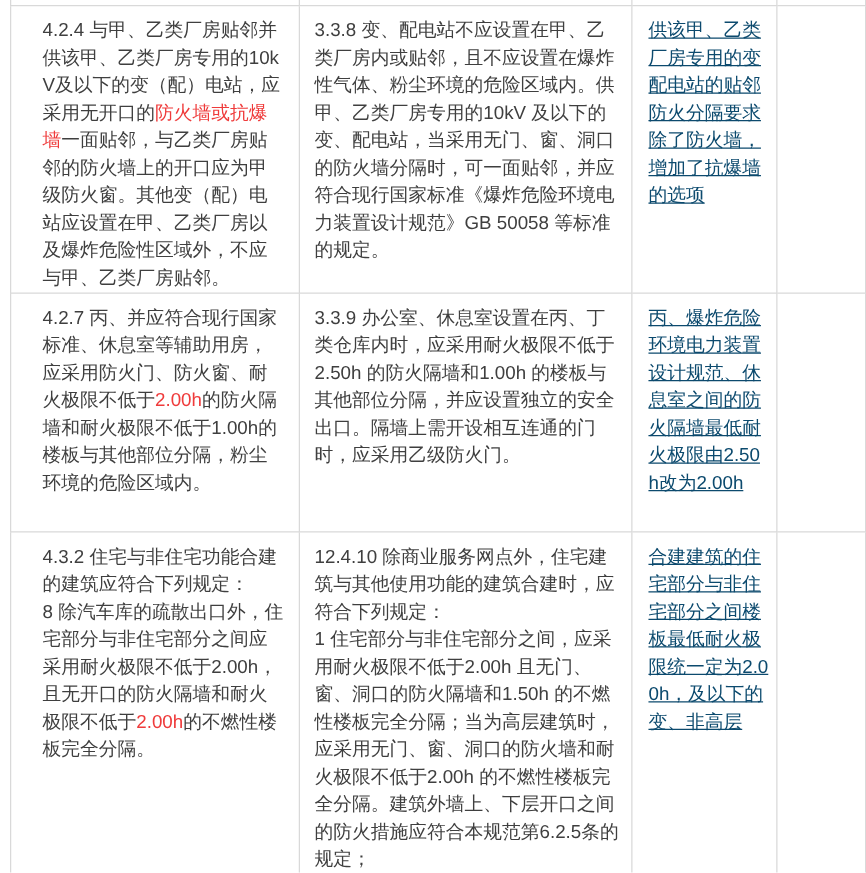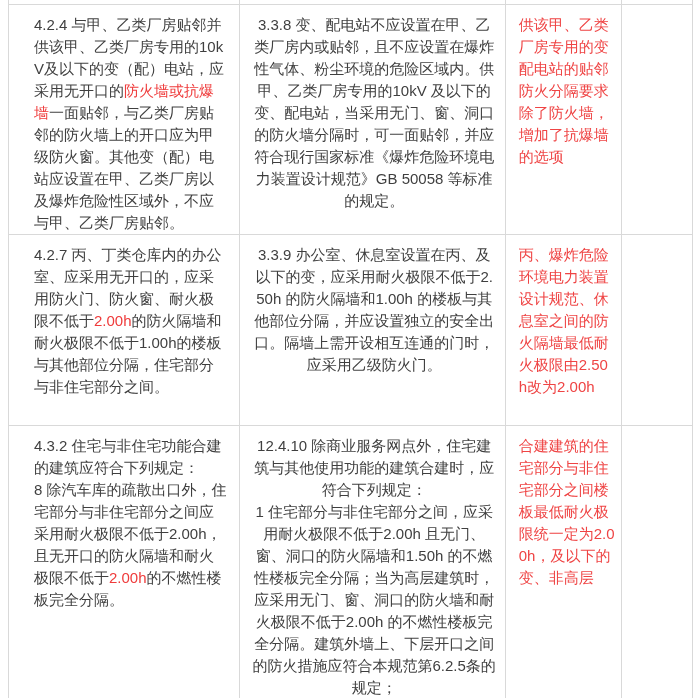--- a/index.html
+++ b/index.html
@@ -24,22 +24,22 @@
   tr.r3 td { height: 278px; }
   .cell-text {
     font-size: 15px;
     line-height: 22px;
     color: #3f3f3f;
     white-space: pre-wrap;
     word-break: break-all;
     text-align: left;
   }
   td.c1 .cell-text { padding: 9px 10px 0 25px; }
-  td.c2 .cell-text { padding: 9px 8px 0 12px; text-align: center; }
-  td.c3 .cell-text { padding: 9px 5px 0 13px; color: #ef4444; }
+  td.c2 .cell-text { padding: 9px 8px 0 12px; }
+  td.c3 .cell-text { padding: 9px 5px 0 13px; color: #0c4a6e; text-decoration: underline; }
   .red { color: #ef3b3b; }
 </style>
 </head>
 <body>
 
 <div class="table-wrap">
   <table class="cmp">
     <colgroup>
       <col style="width:250px">
       <col style="width:294px">
@@ -63,24 +63,24 @@
         <div class="cell-text">3.3.8 变、配电站不应设置在甲、乙类厂房内或贴邻，且不应设置在爆炸性气体、粉尘环境的危险区域内。供甲、乙类厂房专用的10kV 及以下的变、配电站，当采用无门、窗、洞口的防火墙分隔时，可一面贴邻，并应符合现行国家标准《爆炸危险环境电力装置设计规范》GB 50058 等标准的规定。</div>
       </td>
       <td class="c3">
         <div class="cell-text">供该甲、乙类厂房专用的变配电站的贴邻防火分隔要求除了防火墙，增加了抗爆墙的选项</div>
       </td>
       <td class="c4"></td>
     </tr>
 
     <tr class="r2">
       <td class="c1">
-        <div class="cell-text"><span>4.2.7 丙、丁类仓库内的办公室、应采用无开口的，应采用防火门、防火窗、耐火极限不低于</span><span class="red">2.00h</span><span>的防火隔墙和耐火极限不低于1.00h的楼板与其他部位分隔，住宅部分与非住宅部分之间。</span></div>
+        <div class="cell-text"><span>4.2.7 丙、并应符合现行国家标准、休息室等辅助用房，应采用防火门、防火窗、耐火极限不低于</span><span class="red">2.00h</span><span>的防火隔墙和耐火极限不低于1.00h的楼板与其他部位分隔，粉尘环境的危险区域内。</span></div>
       </td>
       <td class="c2">
-        <div class="cell-text">3.3.9 办公室、休息室设置在丙、及以下的变，应采用耐火极限不低于2.50h 的防火隔墙和1.00h 的楼板与其他部位分隔，并应设置独立的安全出口。隔墙上需开设相互连通的门时，应采用乙级防火门。</div>
+        <div class="cell-text">3.3.9 办公室、休息室设置在丙、丁类仓库内时，应采用耐火极限不低于2.50h 的防火隔墙和1.00h 的楼板与其他部位分隔，并应设置独立的安全出口。隔墙上需开设相互连通的门时，应采用乙级防火门。</div>
       </td>
       <td class="c3">
         <div class="cell-text">丙、爆炸危险环境电力装置设计规范、休息室之间的防火隔墙最低耐火极限由2.50h改为2.00h</div>
       </td>
       <td class="c4"></td>
     </tr>
 
     <tr class="r3">
       <td class="c1">
         <div class="cell-text"><span>4.3.2 住宅与非住宅功能合建的建筑应符合下列规定：

